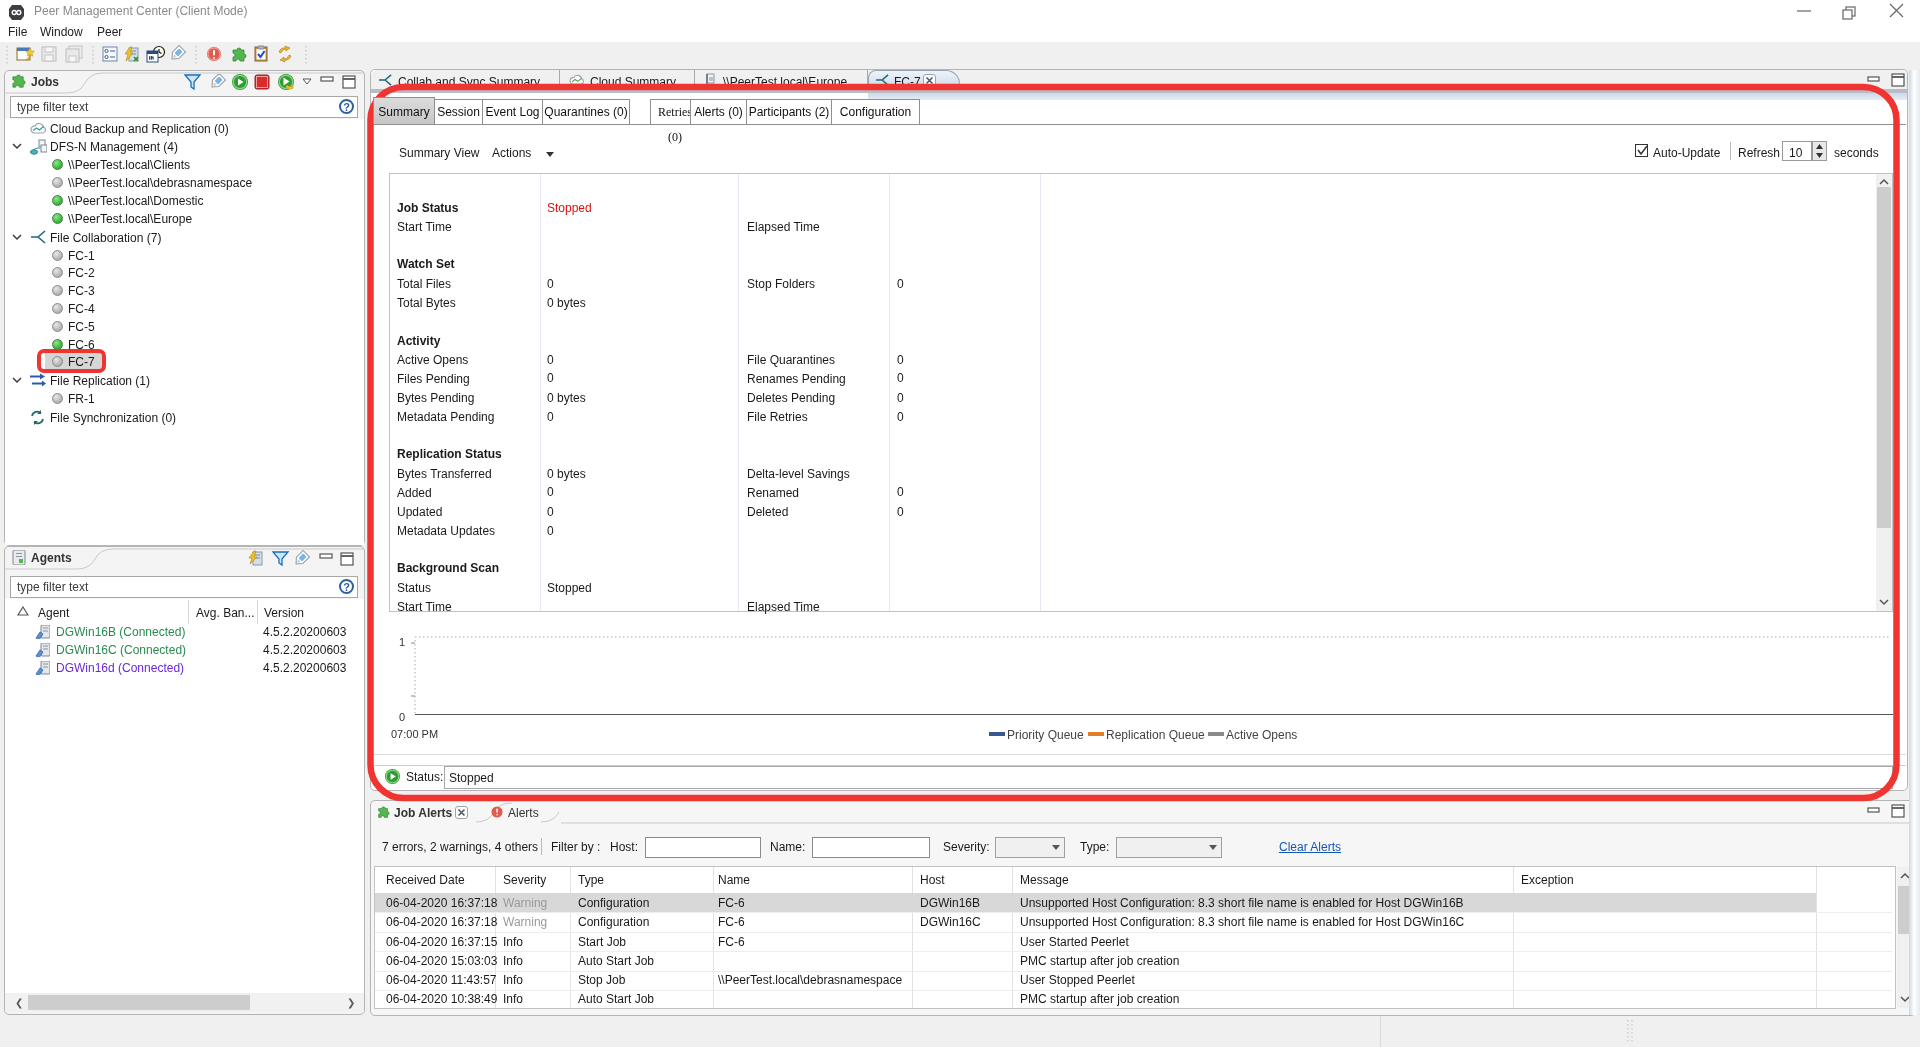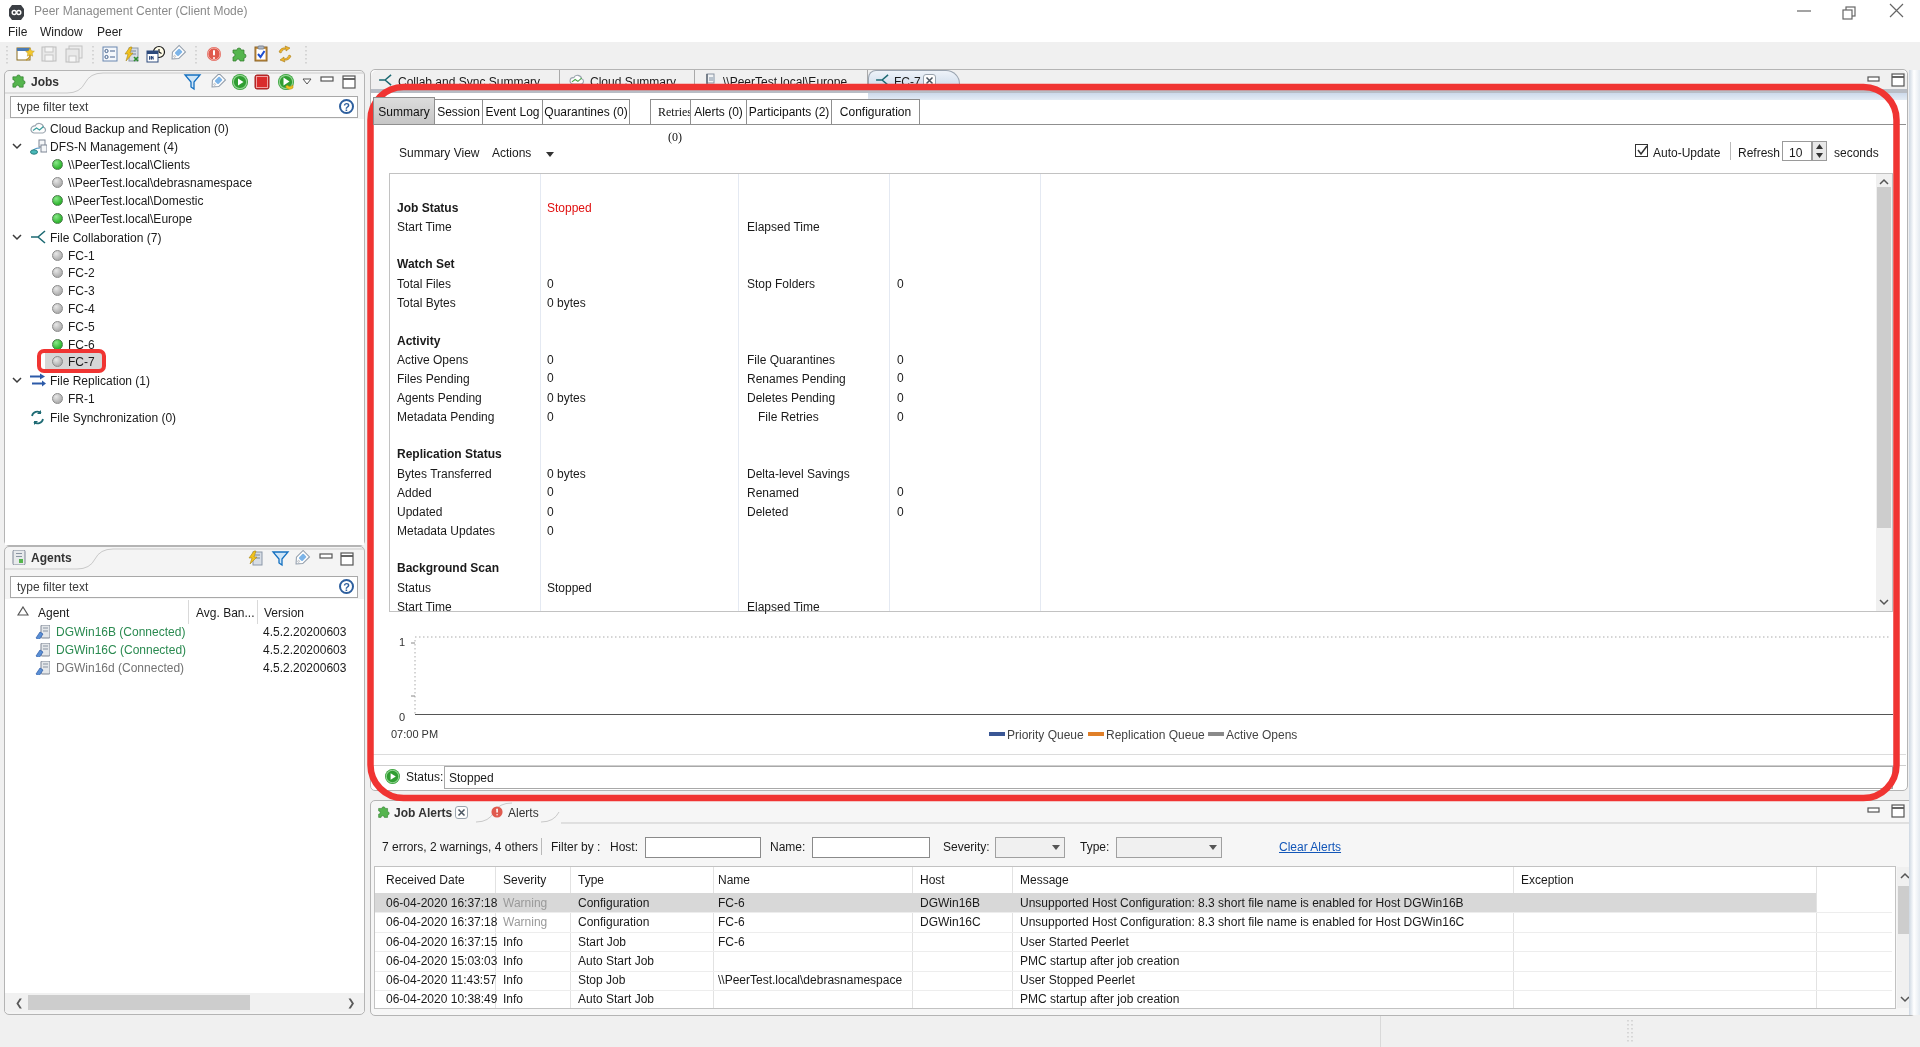--- a/index.html
+++ b/index.html
@@ -328,21 +328,21 @@
         <path d="M1 13 l4-6 3 2 -4 6 z" fill="#5a8fd4" stroke="#2c5aa8" stroke-width=".7"></path>
       </svg>
     <svg class="abs" style="left:35px; top:661px;" width="15" height="14" viewBox="0 0 15 14">
         <rect x="6" y="0" width="9" height="13" rx="1" fill="#e4e7ea" stroke="#7c8594"></rect>
         <line x1="8" y1="3" x2="13" y2="3" stroke="#8a94a2"></line>
         <line x1="8" y1="6" x2="13" y2="6" stroke="#8a94a2"></line>
         <path d="M1 13 l4-6 3 2 -4 6 z" fill="#5a8fd4" stroke="#2c5aa8" stroke-width=".7"></path>
       </svg>
     <div class="cell" style="left:56px; top:625px; color:#2a8a50;">DGWin16B (Connected)</div>
     <div class="cell" style="left:56px; top:643px; color:#2a8a50;">DGWin16C (Connected)</div>
-    <div class="cell" style="left:56px; top:661px; color:#737373;">DGWin16d (Connected)</div>
+    <div class="cell" style="left:56px; top:661px; color:#6d28d9;">DGWin16d (Connected)</div>
     <div class="cell" style="left:263px; top:625px;">4.5.2.20200603</div>
     <div class="cell" style="left:263px; top:643px;">4.5.2.20200603</div>
     <div class="cell" style="left:263px; top:661px;">4.5.2.20200603</div>
   </div>
 
   <div class="panel" style="left:370px; top:69px; width:1538px; height:722px; background:#fff;"></div>
   <div id="editor-inner">
 
     <div class="abs" style="left:371px; top:70px; width:1536px; height:19px; background:#f0f0f0; border-radius:7px 7px 0 0;"></div>
 
@@ -437,27 +437,27 @@
       <div class="cell" style="left:547px; top:296px;">0 bytes</div>
       <div class="cell b" style="left:397px; top:334px;">Activity</div>
       <div class="cell" style="left:397px; top:353px;">Active Opens</div>
       <div class="cell" style="left:547px; top:353px;">0</div>
       <div class="cell" style="left:747px; top:353px;">File Quarantines</div>
       <div class="cell" style="left:897px; top:353px;">0</div>
       <div class="cell" style="left:397px; top:372px;">Files Pending</div>
       <div class="cell" style="left:547px; top:371px;">0</div>
       <div class="cell" style="left:747px; top:372px;">Renames Pending</div>
       <div class="cell" style="left:897px; top:371px;">0</div>
-      <div class="cell" style="left:397px; top:391px;">Agents Pending</div>
+      <div class="cell" style="left:397px; top:391px;">Bytes Pending</div>
       <div class="cell" style="left:547px; top:391px;">0 bytes</div>
       <div class="cell" style="left:747px; top:391px;">Deletes Pending</div>
       <div class="cell" style="left:897px; top:391px;">0</div>
       <div class="cell" style="left:397px; top:410px;">Metadata Pending</div>
       <div class="cell" style="left:547px; top:410px;">0</div>
-      <div class="cell" style="left:747px; top:410px;margin-left:11px;">File Retries</div>
+      <div class="cell" style="left:747px; top:410px;">File Retries</div>
       <div class="cell" style="left:897px; top:410px;">0</div>
       <div class="cell b" style="left:397px; top:447px;">Replication Status</div>
       <div class="cell" style="left:397px; top:467px;">Bytes Transferred</div>
       <div class="cell" style="left:547px; top:467px;">0 bytes</div>
       <div class="cell" style="left:747px; top:467px;">Delta-level Savings</div>
       <div class="cell" style="left:397px; top:486px;">Added</div>
       <div class="cell" style="left:547px; top:485px;">0</div>
       <div class="cell" style="left:747px; top:486px;">Renamed</div>
       <div class="cell" style="left:897px; top:485px;">0</div>
       <div class="cell" style="left:397px; top:505px;">Updated</div>

